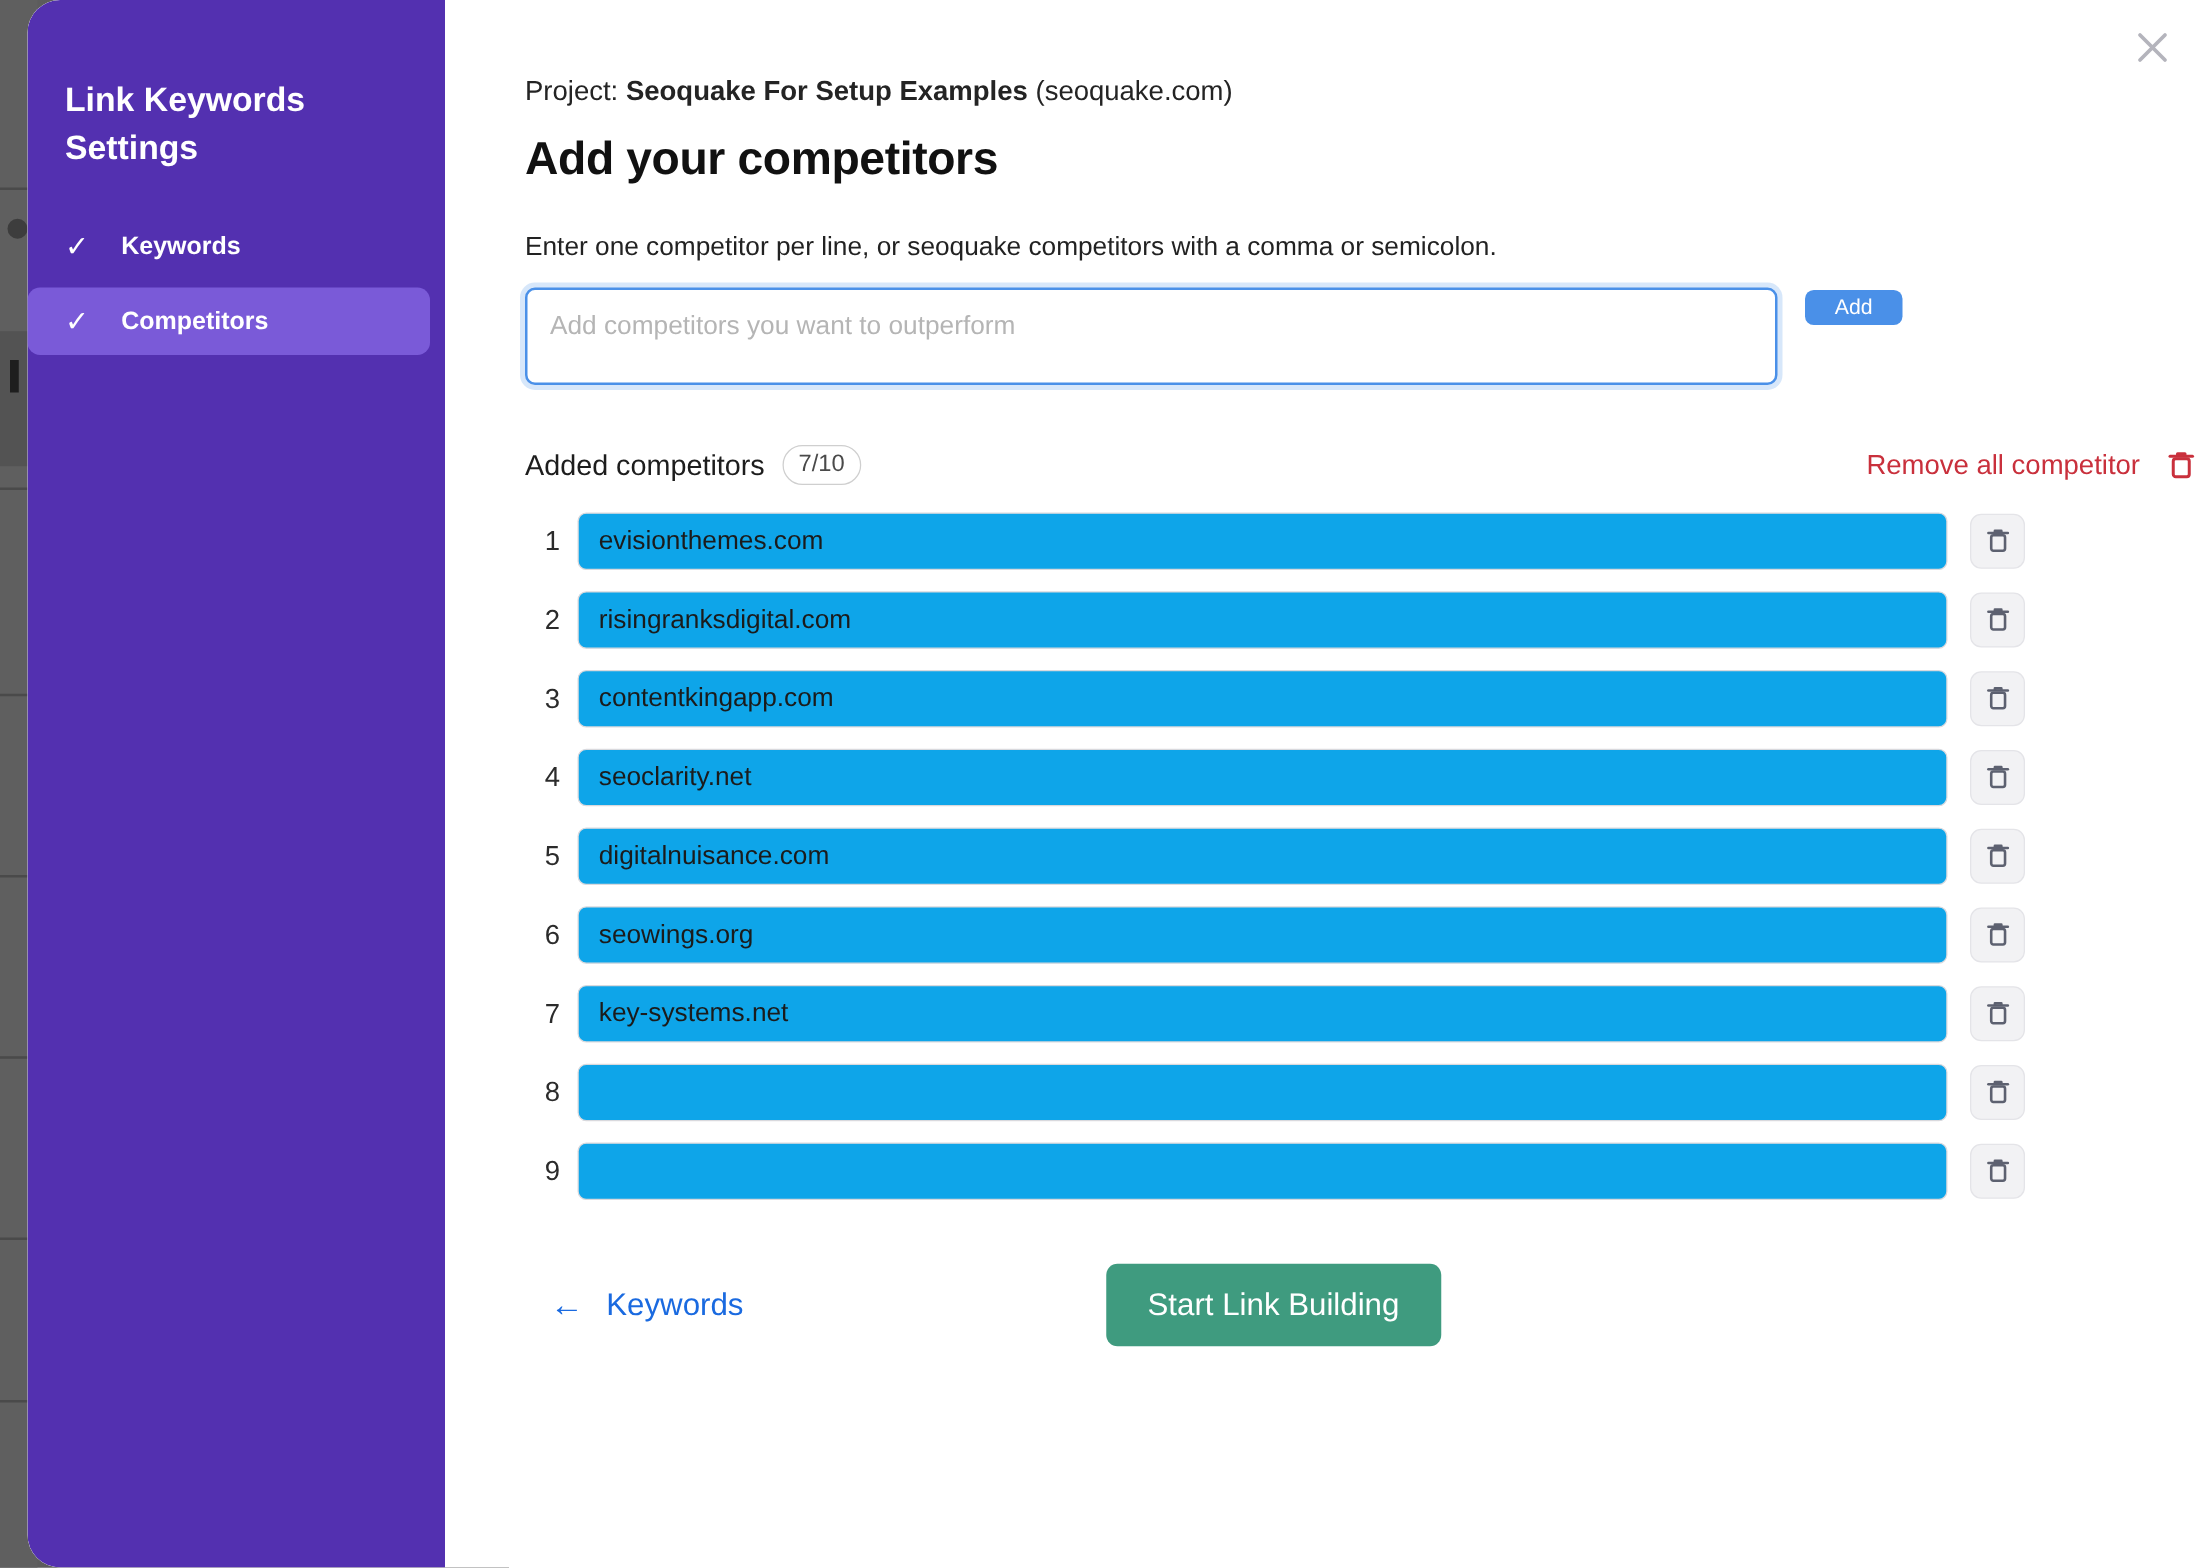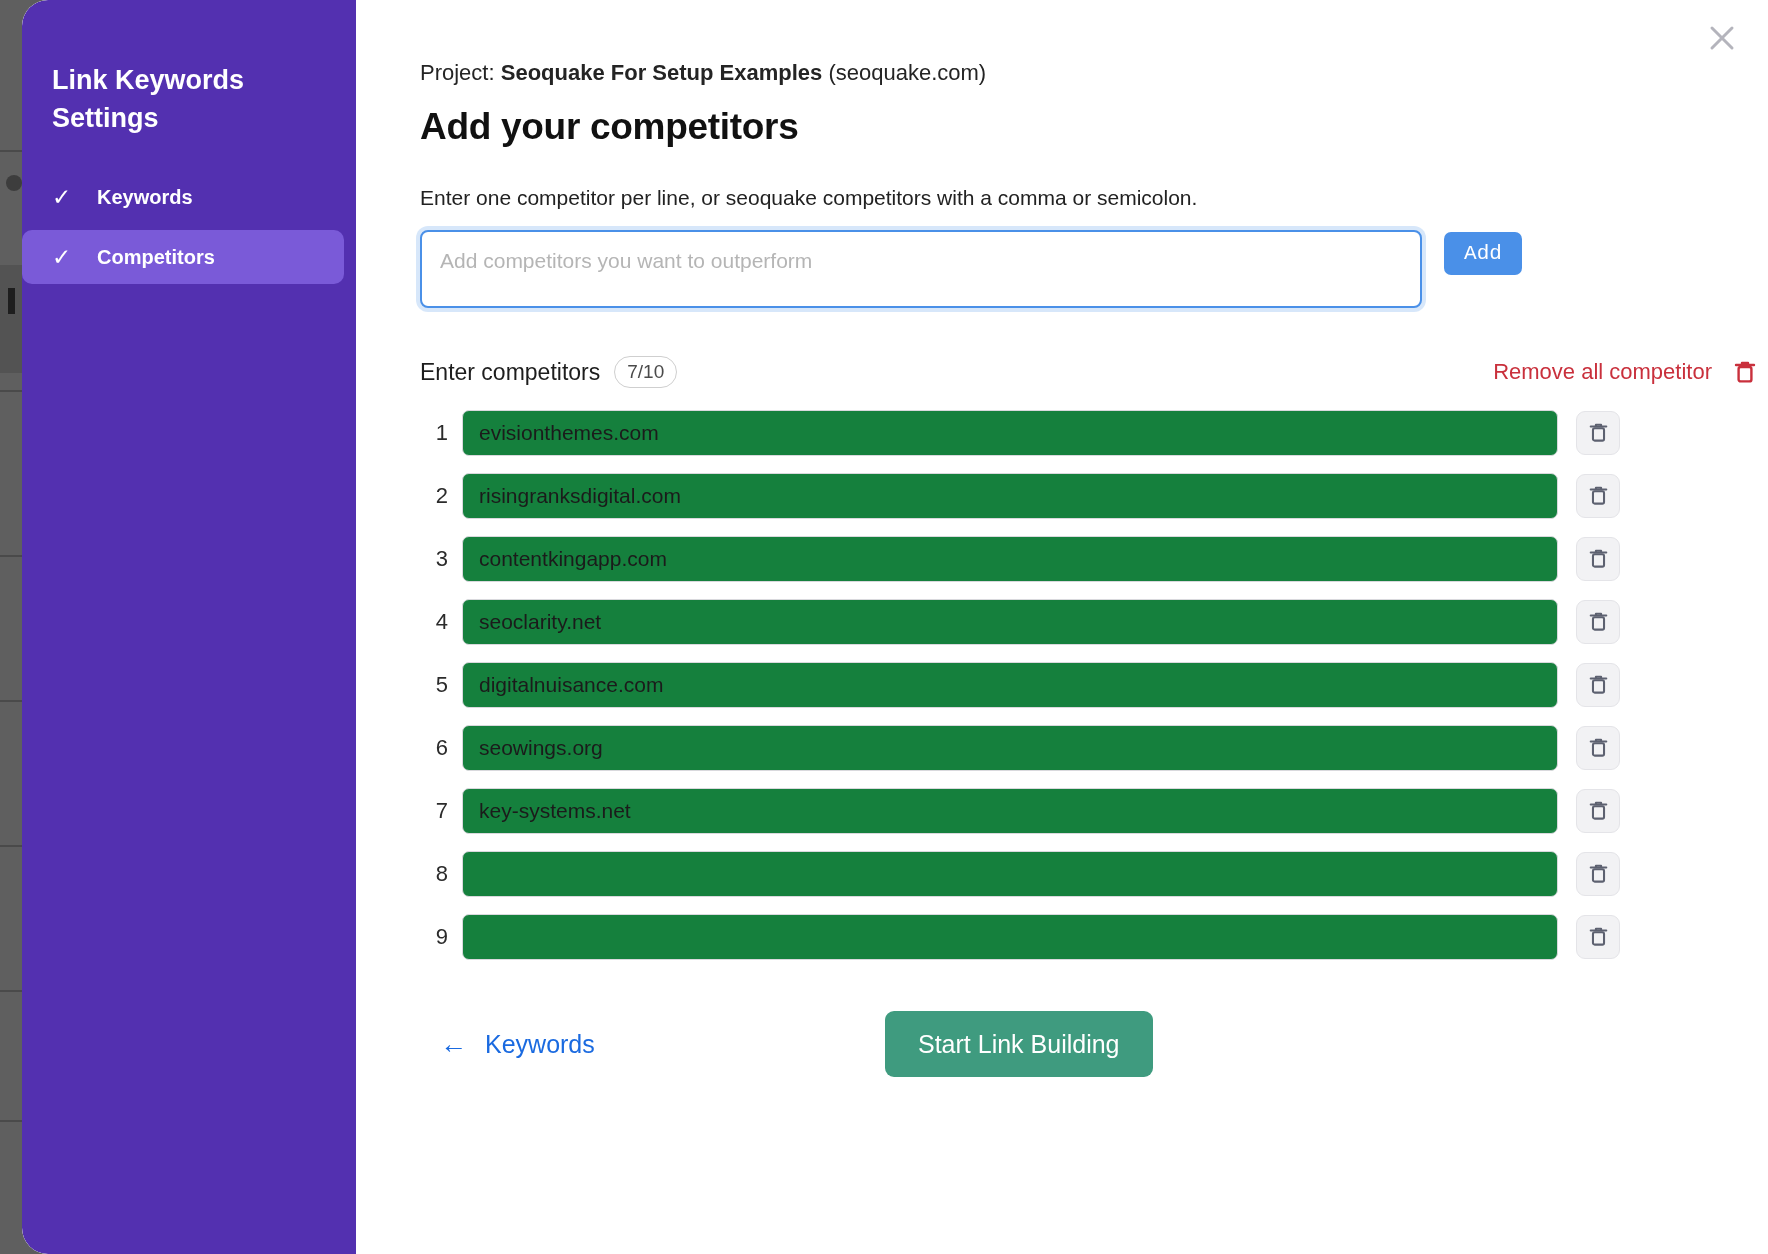--- a/index.html
+++ b/index.html
@@ -161,27 +161,27 @@
     font-family: "Liberation Sans", sans-serif;
     resize: none;
     outline: none;
     line-height: 1.35;
   }
   .textarea-box::placeholder { color: #b5b5b5; }
   .add-btn {
     margin-left: 22px;
     margin-top: 2px;
     width: 78px;
-    height: 43px;
+    height: 28px;
     border: none;
     border-radius: 7px;
     background: #4a90e8;
     color: #ffffff;
-    font-size: 21px;
-    font-family: Liberation Mono, monospace;
+    font-size: 17px;
+    font-family: Liberation Sans, sans-serif;
     cursor: pointer;
   }
 
   .list-head {
     display: flex;
     align-items: center;
     width: 1336px;
     margin-top: 48px;
     margin-bottom: 16px;
   }
@@ -229,21 +229,21 @@
   }
   .row-input {
     width: 1096px;
     height: 46px;
     border: 1px solid #d9d9dd;
     border-radius: 7px;
     padding: 0 16px;
     font-size: 21px;
     font-family: "Liberation Sans", sans-serif;
     color: #1b1b1b;
-    background: #15803d;
+    background: #0ea5e9;
     outline: none;
   }
   .row-del {
     margin-left: 18px;
     width: 44px; height: 44px;
     border: 1px solid #e4e4e8;
     border-radius: 9px;
     background: #f2f2f4;
     display: flex;
     align-items: center;
@@ -329,21 +329,21 @@
     <div class="headline">Add your competitors</div>
 
     <div class="helper">Enter one competitor per line, or seoquake competitors with a comma or semicolon.</div>
 
     <div class="add-row">
       <textarea class="textarea-box" placeholder="Add competitors you want to outperform" style=""></textarea>
       <button class="add-btn">Add</button>
     </div>
 
     <div class="list-head">
-      <span class="added-label">Enter competitors</span>
+      <span class="added-label">Added competitors</span>
       <span class="count-pill">7/10</span>
       <span class="remove-all">
         <span>Remove all competitor</span>
         <span class="t-icon">
           <svg width="22" height="24" viewBox="0 0 22 24" aria-hidden="true">
             <path d="M2 5 H20" stroke="#c9303c" stroke-width="2.4" stroke-linecap="round"></path>
             <path d="M8 5 V3 H14 V5" stroke="#c9303c" stroke-width="2.4" fill="none" stroke-linejoin="round"></path>
             <rect x="4.6" y="7" width="12.8" height="14.4" rx="2" stroke="#c9303c" stroke-width="2.4" fill="none"></rect>
           </svg>
         </span>

